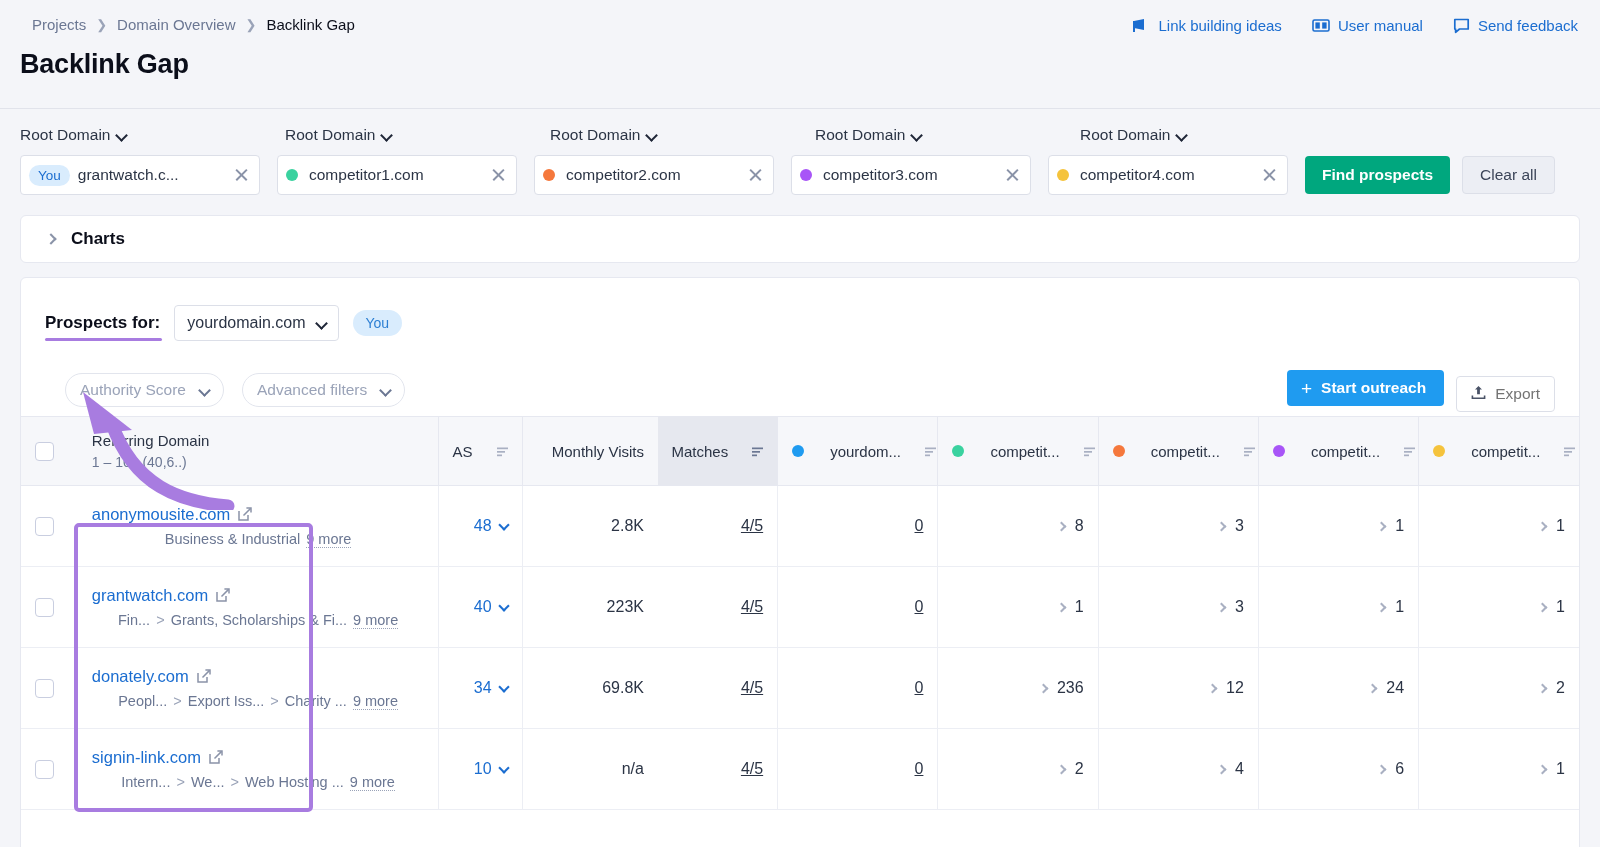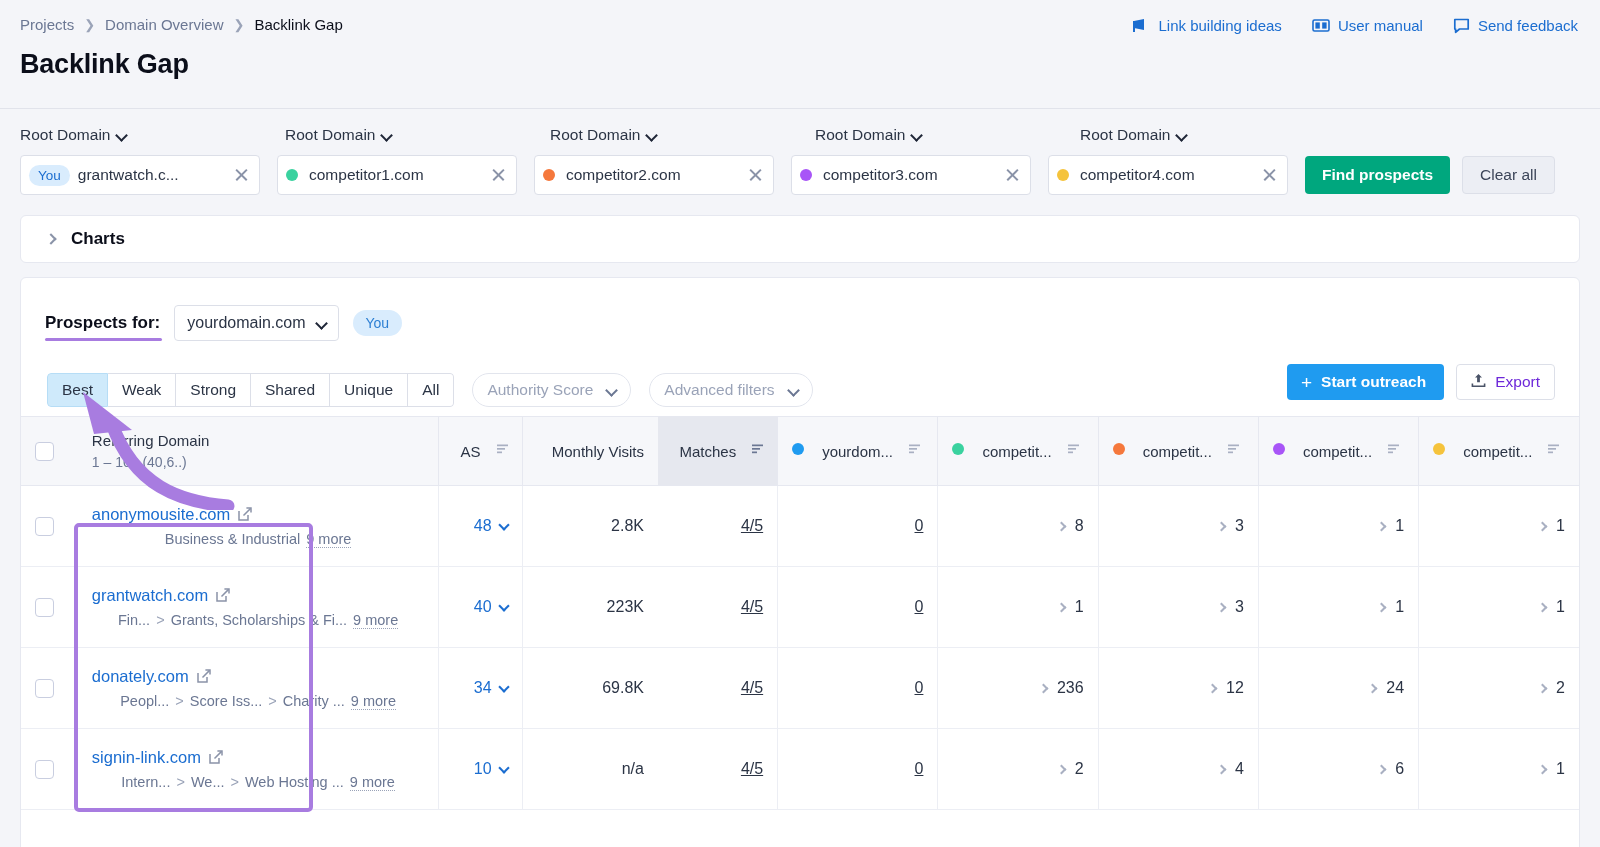--- a/index.html
+++ b/index.html
@@ -16,21 +16,21 @@
   
   .header {
     background: #f4f5f9;
     padding: 16px 20px 0 20px;
     height: 109px;
     position: relative;
     border-bottom: 1px solid #e1e3eb;
   }
   .breadcrumb {
     display: flex; align-items: center; gap: 10px;
-    font-size: 15px; color: #6b7793;
+    font-size: 15px; color: #6b7793; margin-left: 12px;
   }
   .breadcrumb .crumb { color: #6b7793; }
   .breadcrumb .crumb.current { color: #0b0e1a; }
   .breadcrumb .sep {
     color: #9aa3b8; font-size: 13px; display: inline-block;
   }
   .page-title {
     font-size: 27px; font-weight: 700; color: #0b0e1a;
     margin-top: 16px; letter-spacing: -0.2px;
   }
@@ -169,37 +169,37 @@
   }
   .btn-outreach {
     background: #1f9bf0; color: #fff; border: none; border-radius: 4px;
     height: 36px; padding: 0 18px 0 14px; font-size: 15.5px; font-weight: 700;
     font-family: inherit; cursor: pointer; display: flex; align-items: center; gap: 9px;
   }
   .plus {
     font-size: 19px; font-weight: 400; line-height: 1;
   }
   .btn-export {
-    background: #fff; color: #6d28d9; border: 1px solid #dcdfe8;
+    background: #fff; color: #737373; border: 1px solid #dcdfe8;
     border-radius: 4px; height: 36px; padding: 0 14px;
     font-size: 15.5px; font-family: inherit; cursor: pointer;
-    display: flex; align-items: center; gap: 9px;
+    display: flex; align-items: center; gap: 9px; margin-top: 12px;
   }
 
   
   .tbl { width: 100%; border-collapse: collapse; table-layout: fixed; }
   .tbl thead th {
     background: #f6f7fa; border-top: 1px solid #e6e8f0;
     border-bottom: 1px solid #e6e8f0;
     height: 69px; vertical-align: middle; font-weight: 400;
     font-size: 15px; color: #2b3445; padding: 0 14px;
   }
   .tbl thead th.sorted { background: #e6e8ef; }
   .tbl thead th.divider { border-left: 1px solid #e6e8f0; }
-  .th-inner { display: flex; gap: 16px; }
+  .th-inner { display: flex; align-items: center; gap: 24px; }
   .th-inner.right { justify-content: flex-end; }
   .sort-ico { display: block; flex: 0 0 11px; }
   .col-check { width: 56px; }
   .col-domain { width: 356px; }
   .col-as { width: 82px; }
   .col-mv { width: 134px; }
   .col-match { width: 118px; }
   .col-comp { width: 158px; }
 
   .ref-head { line-height: 1.45; }
@@ -375,28 +375,20 @@
     <div class="prospects-row">
       <span class="prospects-label">Prospects for:</span>
       <div class="select-box">
         <span>yourdomain.com</span>
         <span class="caret"></span>
       </div>
       <span class="you-pill">You</span>
     </div>
 
     <div class="filter-row">
-      <div class="seg-group">
-        <div class="seg active">Best</div>
-        <div class="seg">Weak</div>
-        <div class="seg">Strong</div>
-        <div class="seg">Shared</div>
-        <div class="seg">Unique</div>
-        <div class="seg">All</div>
-      </div>
       <div class="filter-sel">
         <span>Authority Score</span>
         <span class="caret light"></span>
       </div>
       <div class="filter-sel">
         <span>Advanced filters</span>
         <span class="caret light"></span>
       </div>
 
       <div class="filter-right">
@@ -641,21 +633,21 @@
               <span>donately.com</span>
               <svg class="ext-ico" width="14" height="14" viewBox="0 0 14 14">
                   <path d="M1 4 V13 H10 V8" fill="none" stroke="#8a93a8" stroke-width="1.5"></path>
                   <path d="M5.5 8.5 L12.6 1.4" stroke="#8a93a8" stroke-width="1.5"></path>
                   <path d="M8.4 1 H13 V5.6" fill="none" stroke="#8a93a8" stroke-width="1.5"></path>
                 </svg>
             </div>
             <div class="cats">
               <span>Peopl...</span>
               <span class="gt">&gt;</span>
-              <span>Score Iss...</span>
+              <span>Export Iss...</span>
               <span class="gt">&gt;</span>
               <span>Charity ...</span>
               <span class="more">9 more</span>
             </div>
           </td>
           <td class="divider">
             <div class="as-cell">
               <span>34</span>
               <span class="as-caret"></span>
             </div>

